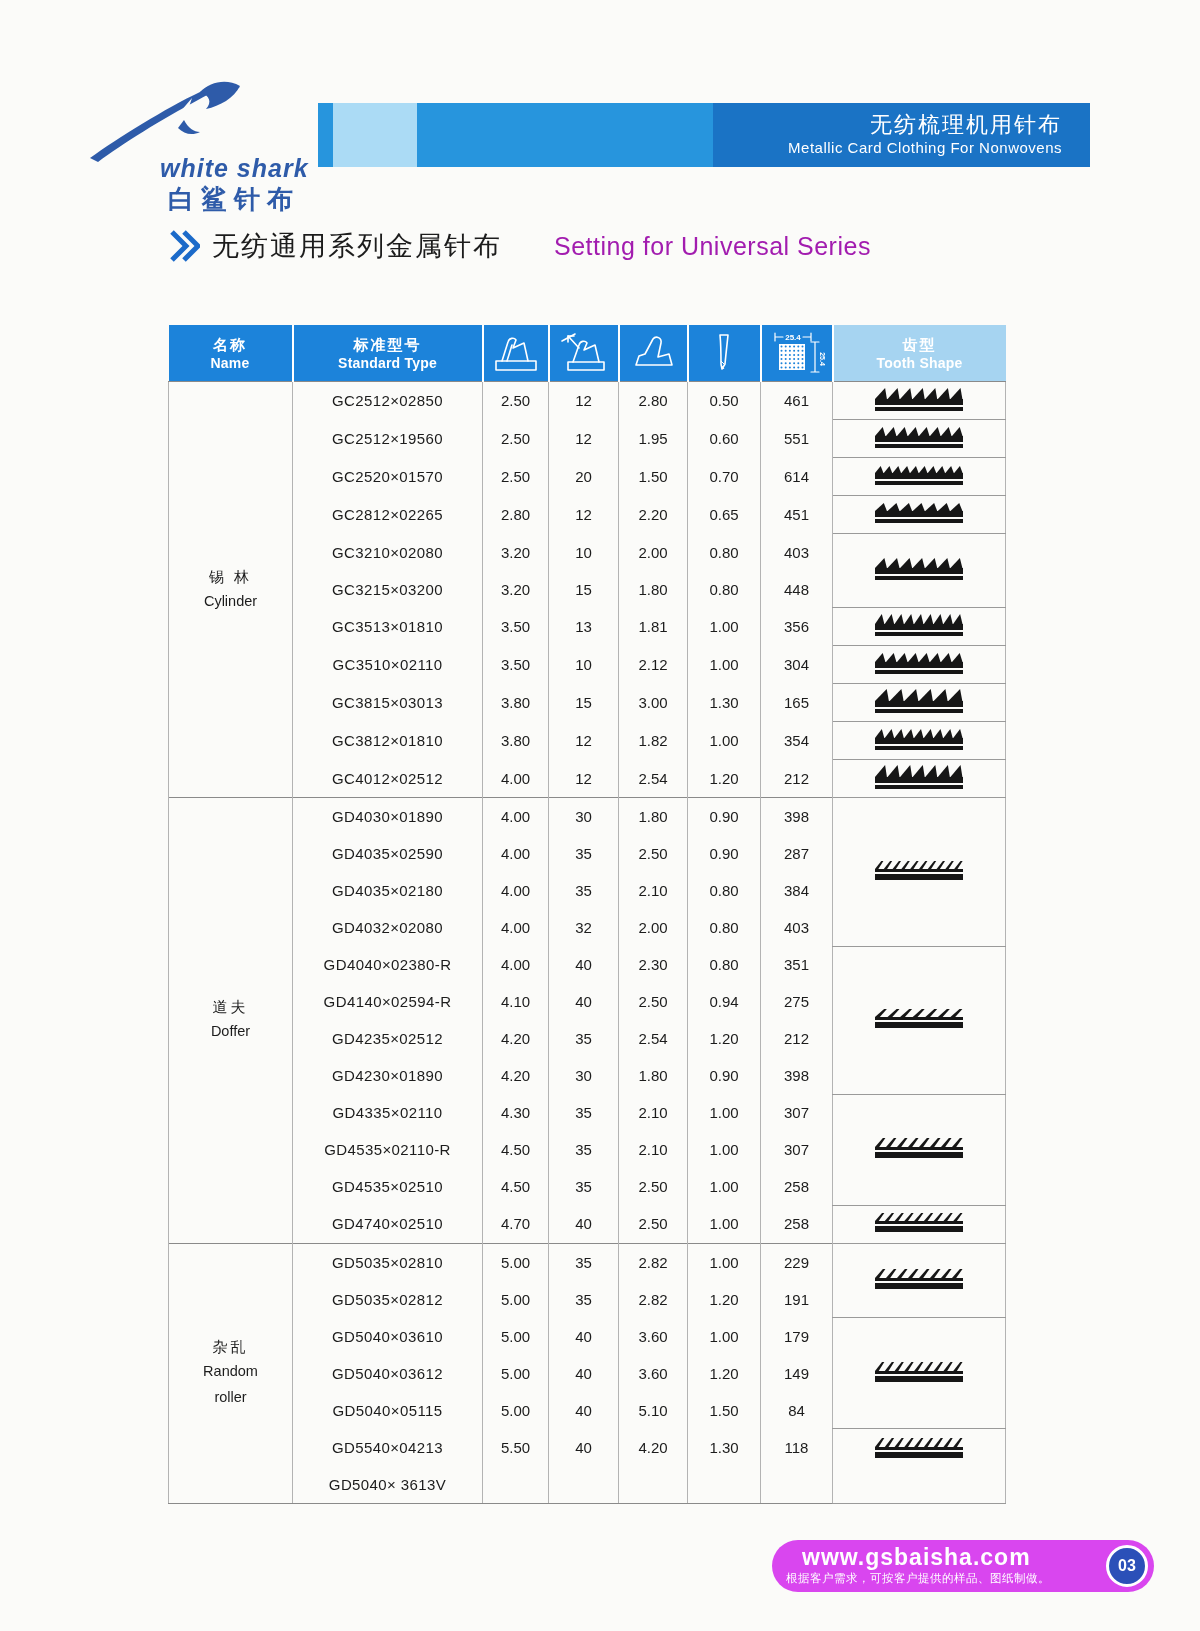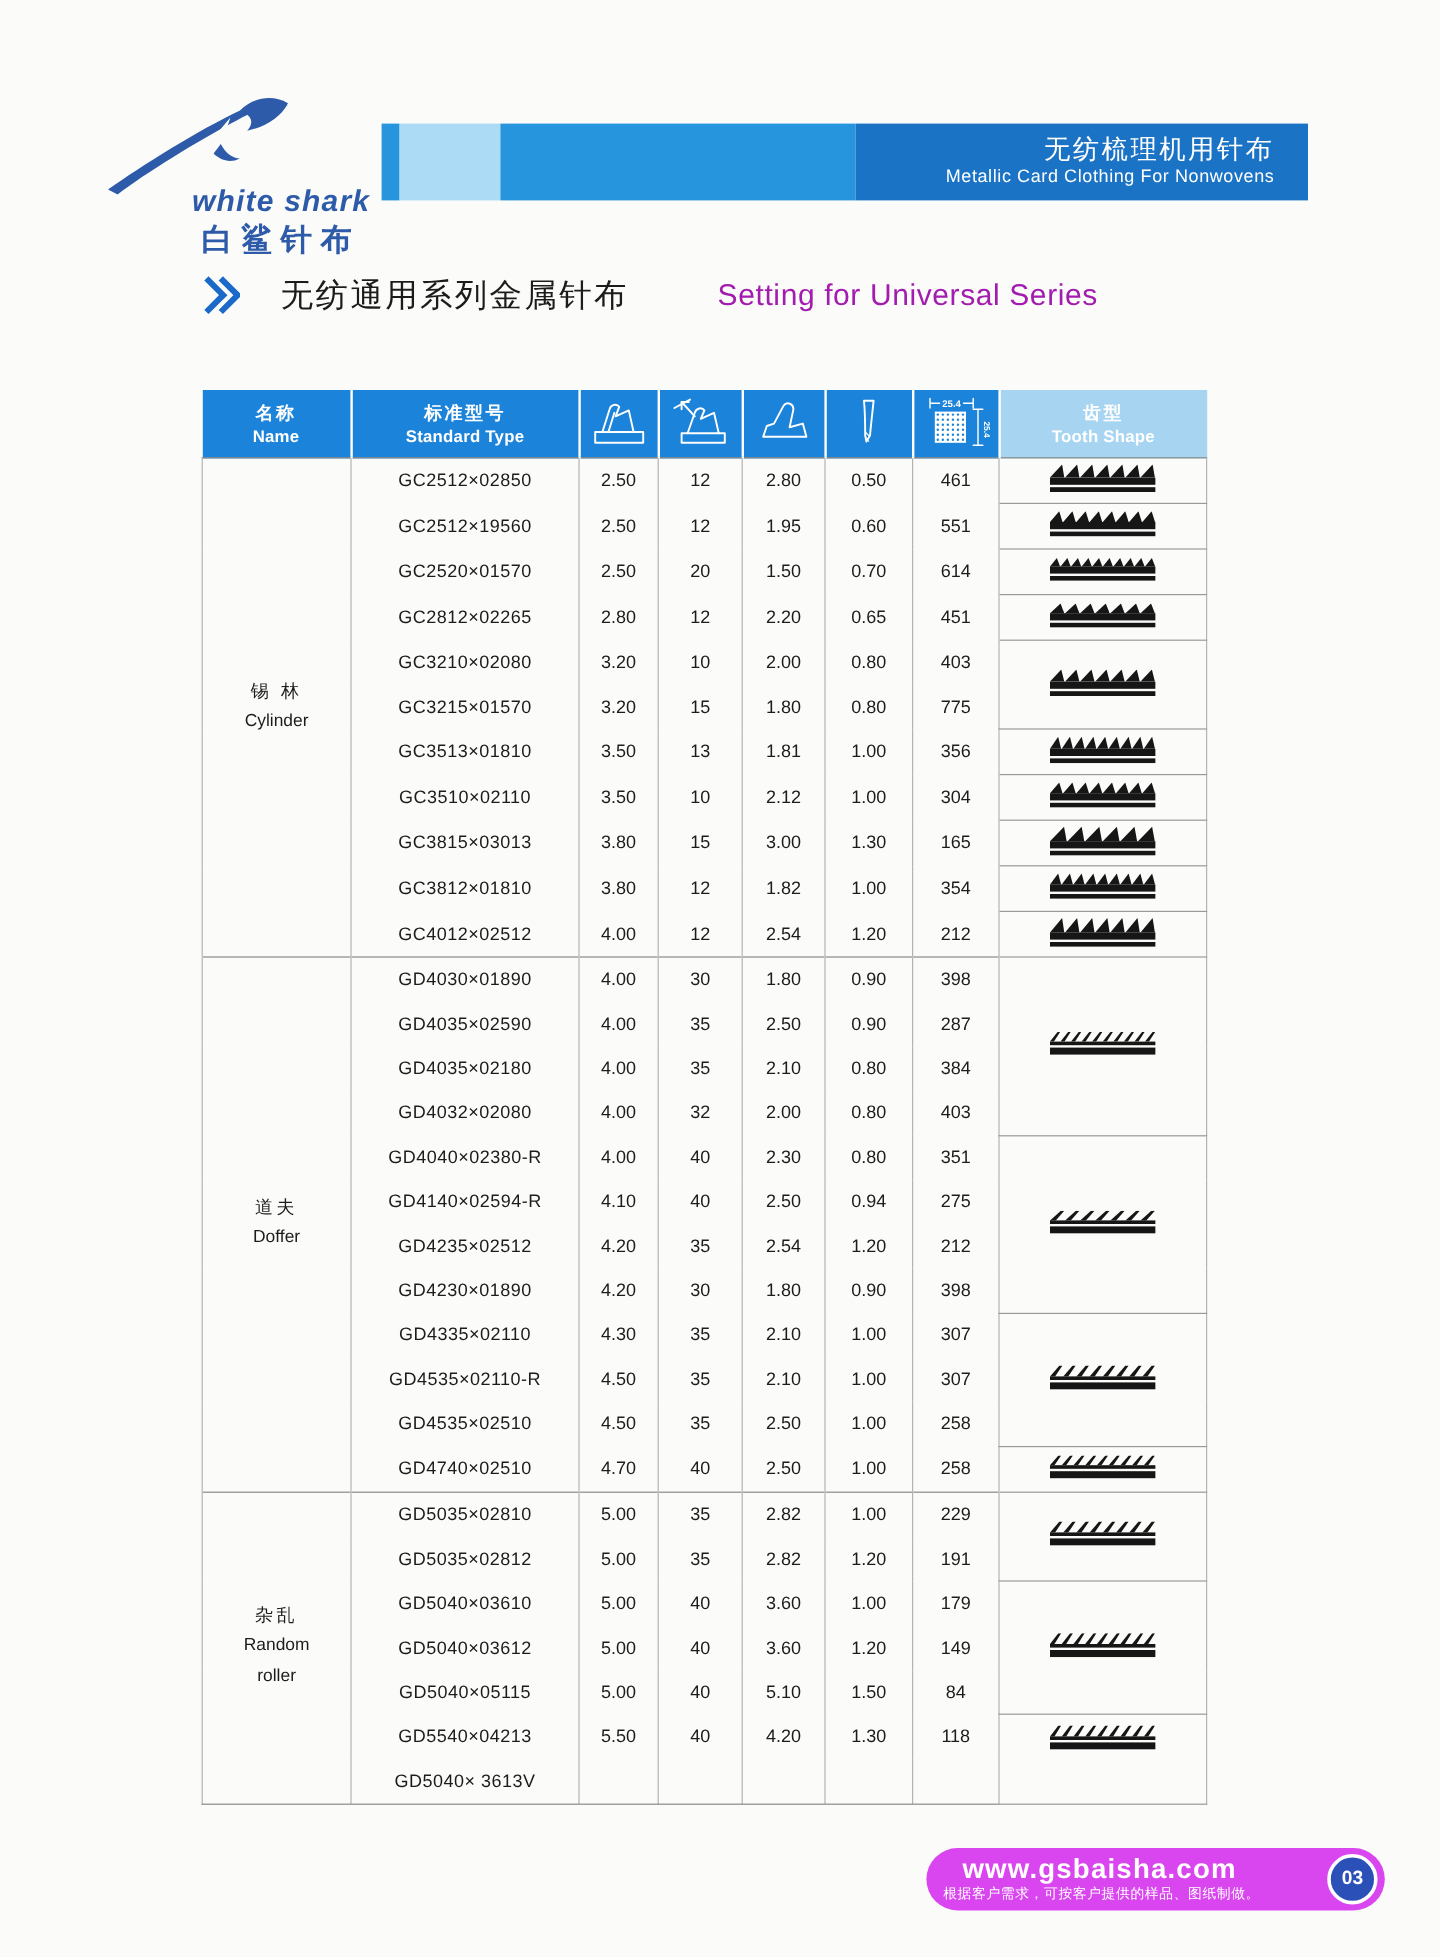--- a/index.html
+++ b/index.html
@@ -18,21 +18,21 @@
   .topbar{position:absolute;left:318px;top:103px;width:772px;height:64px;display:flex;}
   .topbar .seg1{width:15px;height:100%;}
   .topbar .seg2{width:84px;height:100%;}
   .topbar .seg3{width:296px;height:100%;}
   .topbar .seg4{flex:1;height:100%;display:flex;flex-direction:column;
                 justify-content:center;align-items:flex-end;padding-right:28px;box-sizing:border-box;}
   .topbar .t-cn{color:#fff;font-size:22px;font-weight:normal;letter-spacing:2px;line-height:26px;}
   .topbar .t-en{color:#fff;font-size:15px;letter-spacing:0.5px;line-height:20px;}
 
   
-  .sec-title{position:absolute;left:166px;top:228px;display:flex;align-items:center;gap:22px;}
+  .sec-title{position:absolute;left:166px;top:228px;display:flex;align-items:center;}
   .sec-title .chev{margin-right:12px;}
   .sec-title .cn{font-size:27px;color:#1c1c1c;letter-spacing:2px;}
   .sec-title .en{font-size:25px;color:#a21caf;margin-left:52px;letter-spacing:0.5px;}
 
   
   table.spec{position:absolute;left:168px;top:325px;width:837px;border-collapse:collapse;
              table-layout:fixed;font-size:15px;color:#1c1c1c;}
   table.spec th{background:#1c83da;color:#fff;height:56px;font-weight:bold;
                 border-left:2px solid #0f172a;border-right:2px solid #fff;
                 border-bottom:1px solid #8a8a8a;padding:0;vertical-align:middle;}
@@ -296,26 +296,26 @@
                 <polygon points="37.714285714285715,10 47.1,0 49.7,10"></polygon>
                 <polygon points="50.285714285714285,10 59.7,0 62.2,10"></polygon>
                 <polygon points="62.857142857142854,10 72.3,0 74.8,10"></polygon>
                 <polygon points="75.42857142857143,10 84.9,0 87.4,10"></polygon>
     <rect x="0" y="10" width="88" height="6"></rect>
     <rect x="0" y="18" width="88" height="4"></rect>
               </g>
             </svg></td>
         </tr>
         <tr>
-          <td class="typ">GC3215×01570</td>
+          <td class="typ">GC3215×03200</td>
           <td>3.20</td>
           <td>15</td>
           <td>1.80</td>
           <td>0.80</td>
-          <td>775</td>
+          <td>448</td>
         </tr>
         <tr>
           <td class="typ">GC3513×01810</td>
           <td>3.50</td>
           <td>13</td>
           <td>1.81</td>
           <td>1.00</td>
           <td>356</td>
           <td class="tooth" rowspan="1"><svg width="88" height="22" viewBox="0 0 88 22">
     <g fill="#161616">

